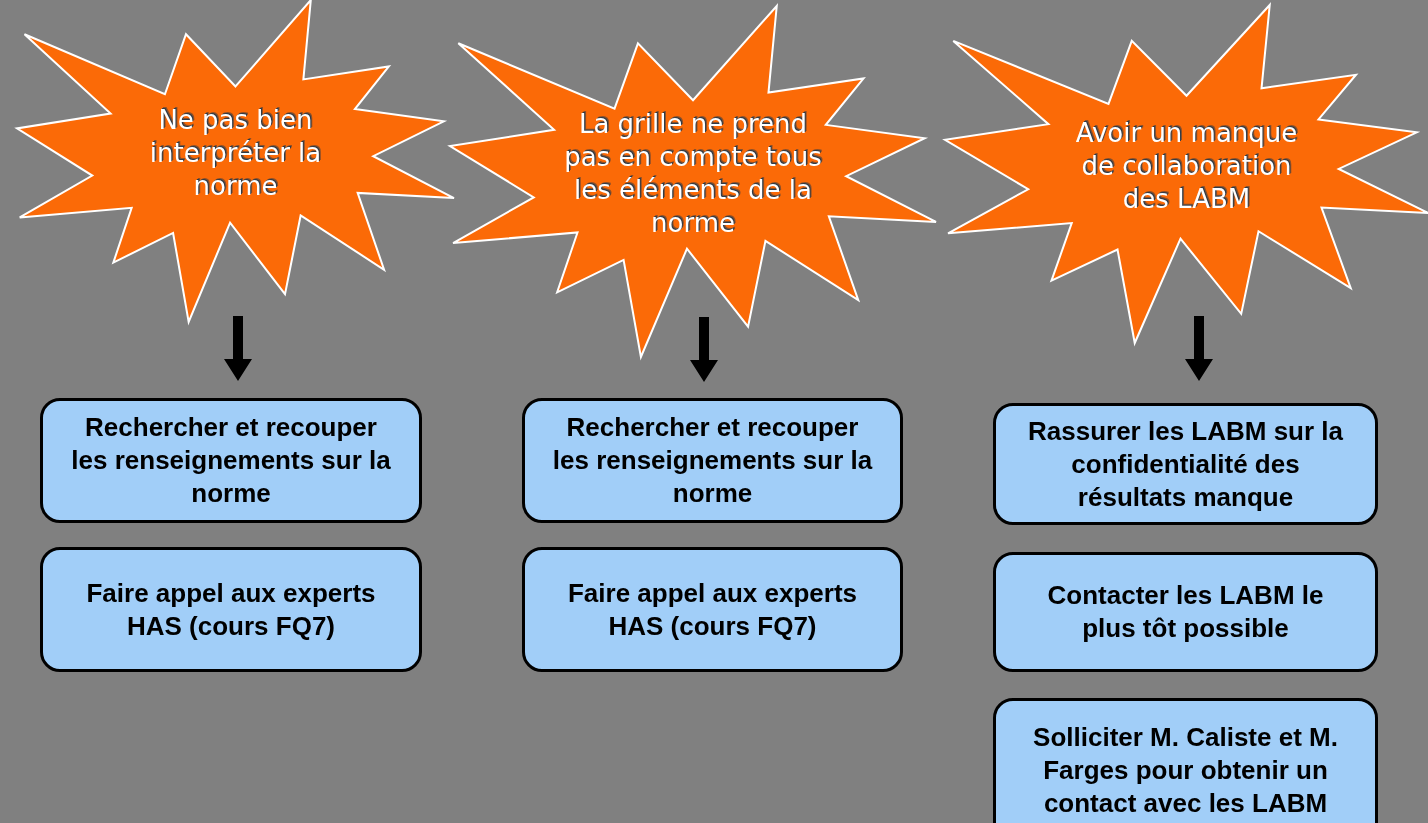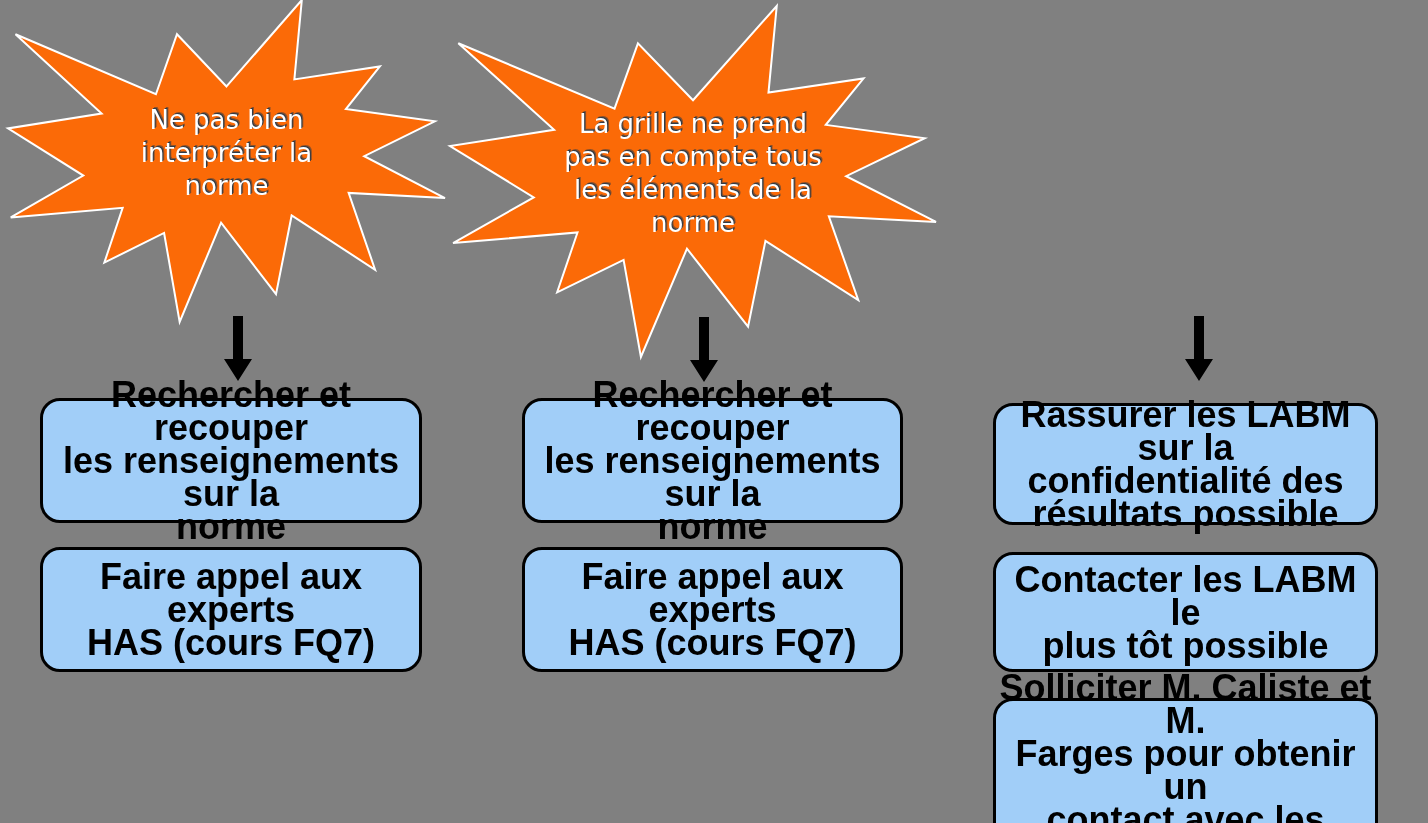--- a/index.html
+++ b/index.html
@@ -24,42 +24,42 @@
   .burst svg{position:absolute;inset:0;width:100%;height:100%;overflow:visible;}
   .burst polygon{fill:var(--burst-fill);stroke:var(--burst-stroke);stroke-width:2;}
   .burst-text{
     position:absolute;inset:0;display:flex;align-items:center;justify-content:center;
     text-align:center;white-space:pre-line;
     font:26px/33px "DejaVu Sans",sans-serif;
     color:var(--burst-text);
     text-shadow:1px -1px 0 var(--burst-text-shadow),2px -2px 0 rgba(47,59,71,.55);
     transform:translateY(-8px);
   }
-  #burst1{left:8px;top:0px;width:437px;height:322px;}
+  #burst1{left:17px;top:0px;width:437px;height:322px;}
   #burst2{left:450px;top:6px;width:486px;height:351px;}
   #burst3{left:945px;top:5px;width:483px;height:338px;}
 
   
   .arrow{position:absolute;width:28px;height:65px;}
   .arrow polygon{fill:var(--arrow);}
   #arrow1{left:224px;top:316px;}
   #arrow2{left:690px;top:317px;}
   #arrow3{left:1185px;top:316px;}
 
   
   .abox{
     position:absolute;
     background:var(--box-fill);
     border:3px solid var(--box-border);
     border-radius:20px;
     display:flex;align-items:center;justify-content:center;
   }
   .abox-text{
     text-align:center;white-space:pre-line;
-    font-weight:bold;font-size:36px;line-height:33px;
+    font-weight:bold;font-size:26px;line-height:33px;
     font-family:"Liberation Sans",sans-serif;
     color:var(--box-text);
     width:100%;
   }
   #b11{left:40px;top:398px;width:382px;height:125px;}
   #b12{left:40px;top:547px;width:382px;height:125px;}
   #b21{left:522px;top:398px;width:381px;height:125px;}
   #b22{left:522px;top:547px;width:381px;height:125px;}
   #b31{left:993px;top:403px;width:385px;height:122px;}
   #b32{left:993px;top:552px;width:385px;height:120px;}
@@ -110,29 +110,37 @@
   <div class="abox" id="b21">
     <div class="abox-text">Rechercher et recouper
 les renseignements sur la
 norme</div>
   </div>
   <div class="abox" id="b22">
     <div class="abox-text">Faire appel aux experts
 HAS (cours FQ7)</div>
   </div>
 
+  <div class="burst" id="burst3">
+    <svg viewBox="0 0 21600 21600" preserveAspectRatio="none">
+      <polygon vector-effect="non-scaling-stroke" points="10800,5800 14522,0 14155,5325 18380,4457 16702,7315 21097,8137 17607,10475 21600,13290 16837,12942 18145,18095 14020,14457 13247,19737 10532,14935 8485,21600 7715,15627 4762,17617 5667,13937 135,14587 3722,11775 0,8615 4627,7617 370,2295 7312,6320 8352,2295"></polygon>
+    </svg>
+    <div class="burst-text">Avoir un manque
+de collaboration
+des LABM</div>
+  </div>
 
   <svg class="arrow" id="arrow3" viewBox="0 0 28 65">
     <polygon points="9,0 19,0 19,43 28,43 14,65 0,43 9,43"></polygon>
   </svg>
 
   <div class="abox" id="b31">
     <div class="abox-text">Rassurer les LABM sur la
 confidentialité des
-résultats possible</div>
+résultats manque</div>
   </div>
   <div class="abox" id="b32">
     <div class="abox-text">Contacter les LABM le
 plus tôt possible</div>
   </div>
   <div class="abox" id="b33">
     <div class="abox-text">Solliciter M. Caliste et M.
 Farges pour obtenir un
 contact avec les LABM</div>
   </div>

